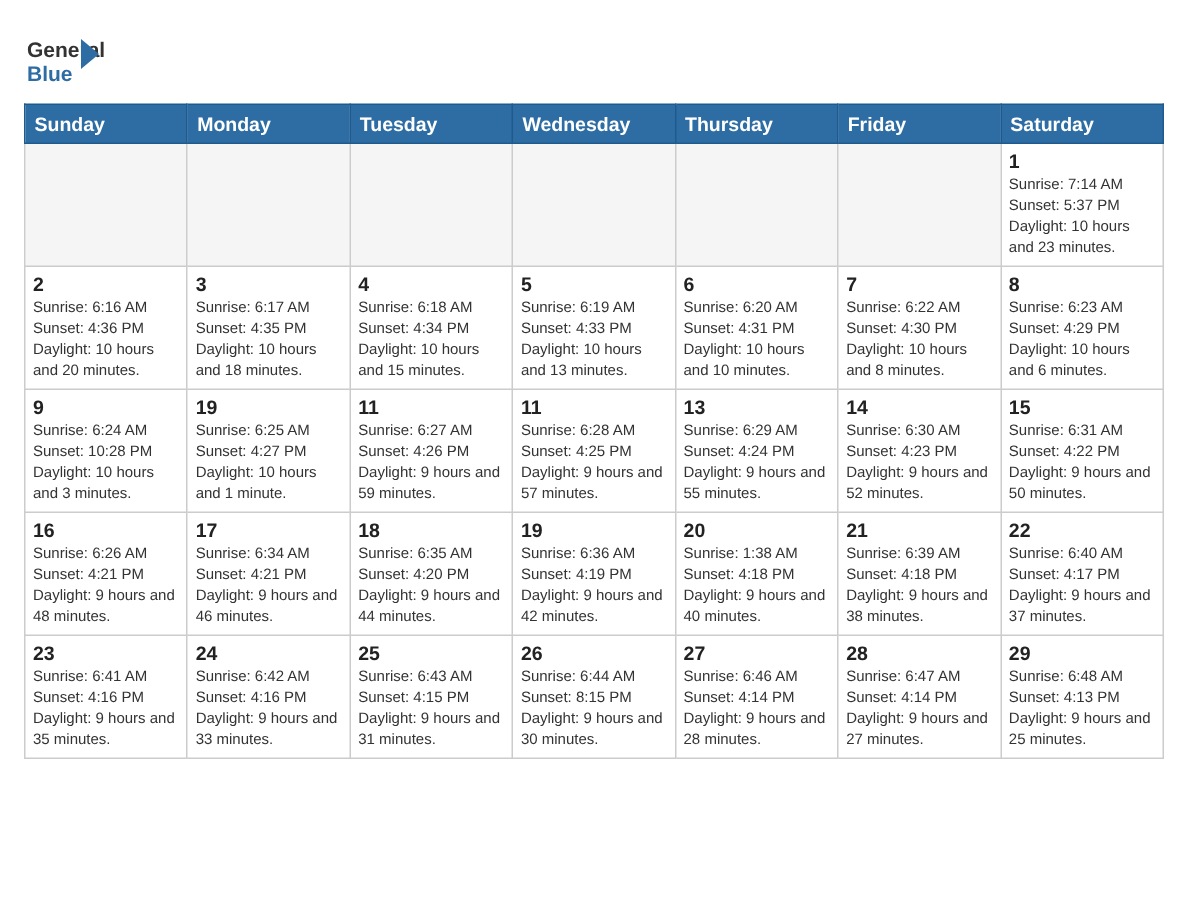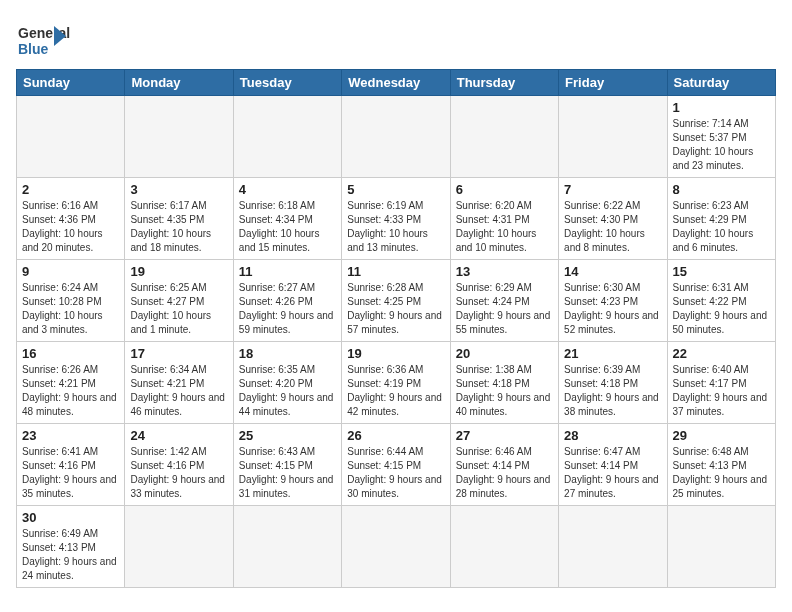--- a/index.html
+++ b/index.html
@@ -259,34 +259,34 @@
       </tr>
       <tr>
         <td>
           <span class="day-number">23</span>
           <div class="day-info">Sunrise: 6:41 AM
 Sunset: 4:16 PM
 Daylight: 9 hours and 35 minutes.</div>
         </td>
         <td>
           <span class="day-number">24</span>
-          <div class="day-info">Sunrise: 1:42 AM
+          <div class="day-info">Sunrise: 6:42 AM
 Sunset: 4:16 PM
 Daylight: 9 hours and 33 minutes.</div>
         </td>
         <td>
           <span class="day-number">25</span>
           <div class="day-info">Sunrise: 6:43 AM
 Sunset: 4:15 PM
 Daylight: 9 hours and 31 minutes.</div>
         </td>
         <td>
           <span class="day-number">26</span>
           <div class="day-info">Sunrise: 6:44 AM
-Sunset: 4:15 PM
+Sunset: 8:15 PM
 Daylight: 9 hours and 30 minutes.</div>
         </td>
         <td>
           <span class="day-number">27</span>
           <div class="day-info">Sunrise: 6:46 AM
 Sunset: 4:14 PM
 Daylight: 9 hours and 28 minutes.</div>
         </td>
         <td>
           <span class="day-number">28</span>
@@ -294,28 +294,14 @@
 Sunset: 4:14 PM
 Daylight: 9 hours and 27 minutes.</div>
         </td>
         <td>
           <span class="day-number">29</span>
           <div class="day-info">Sunrise: 6:48 AM
 Sunset: 4:13 PM
 Daylight: 9 hours and 25 minutes.</div>
         </td>
       </tr>
-      <tr class="last-row">
-        <td>
-          <span class="day-number">30</span>
-          <div class="day-info">Sunrise: 6:49 AM
-Sunset: 4:13 PM
-Daylight: 9 hours and 24 minutes.</div>
-        </td>
-        <td class="empty"></td>
-        <td class="empty"></td>
-        <td class="empty"></td>
-        <td class="empty"></td>
-        <td class="empty"></td>
-        <td class="empty"></td>
-      </tr>
     </tbody>
 </table>
 
 </body></html>

